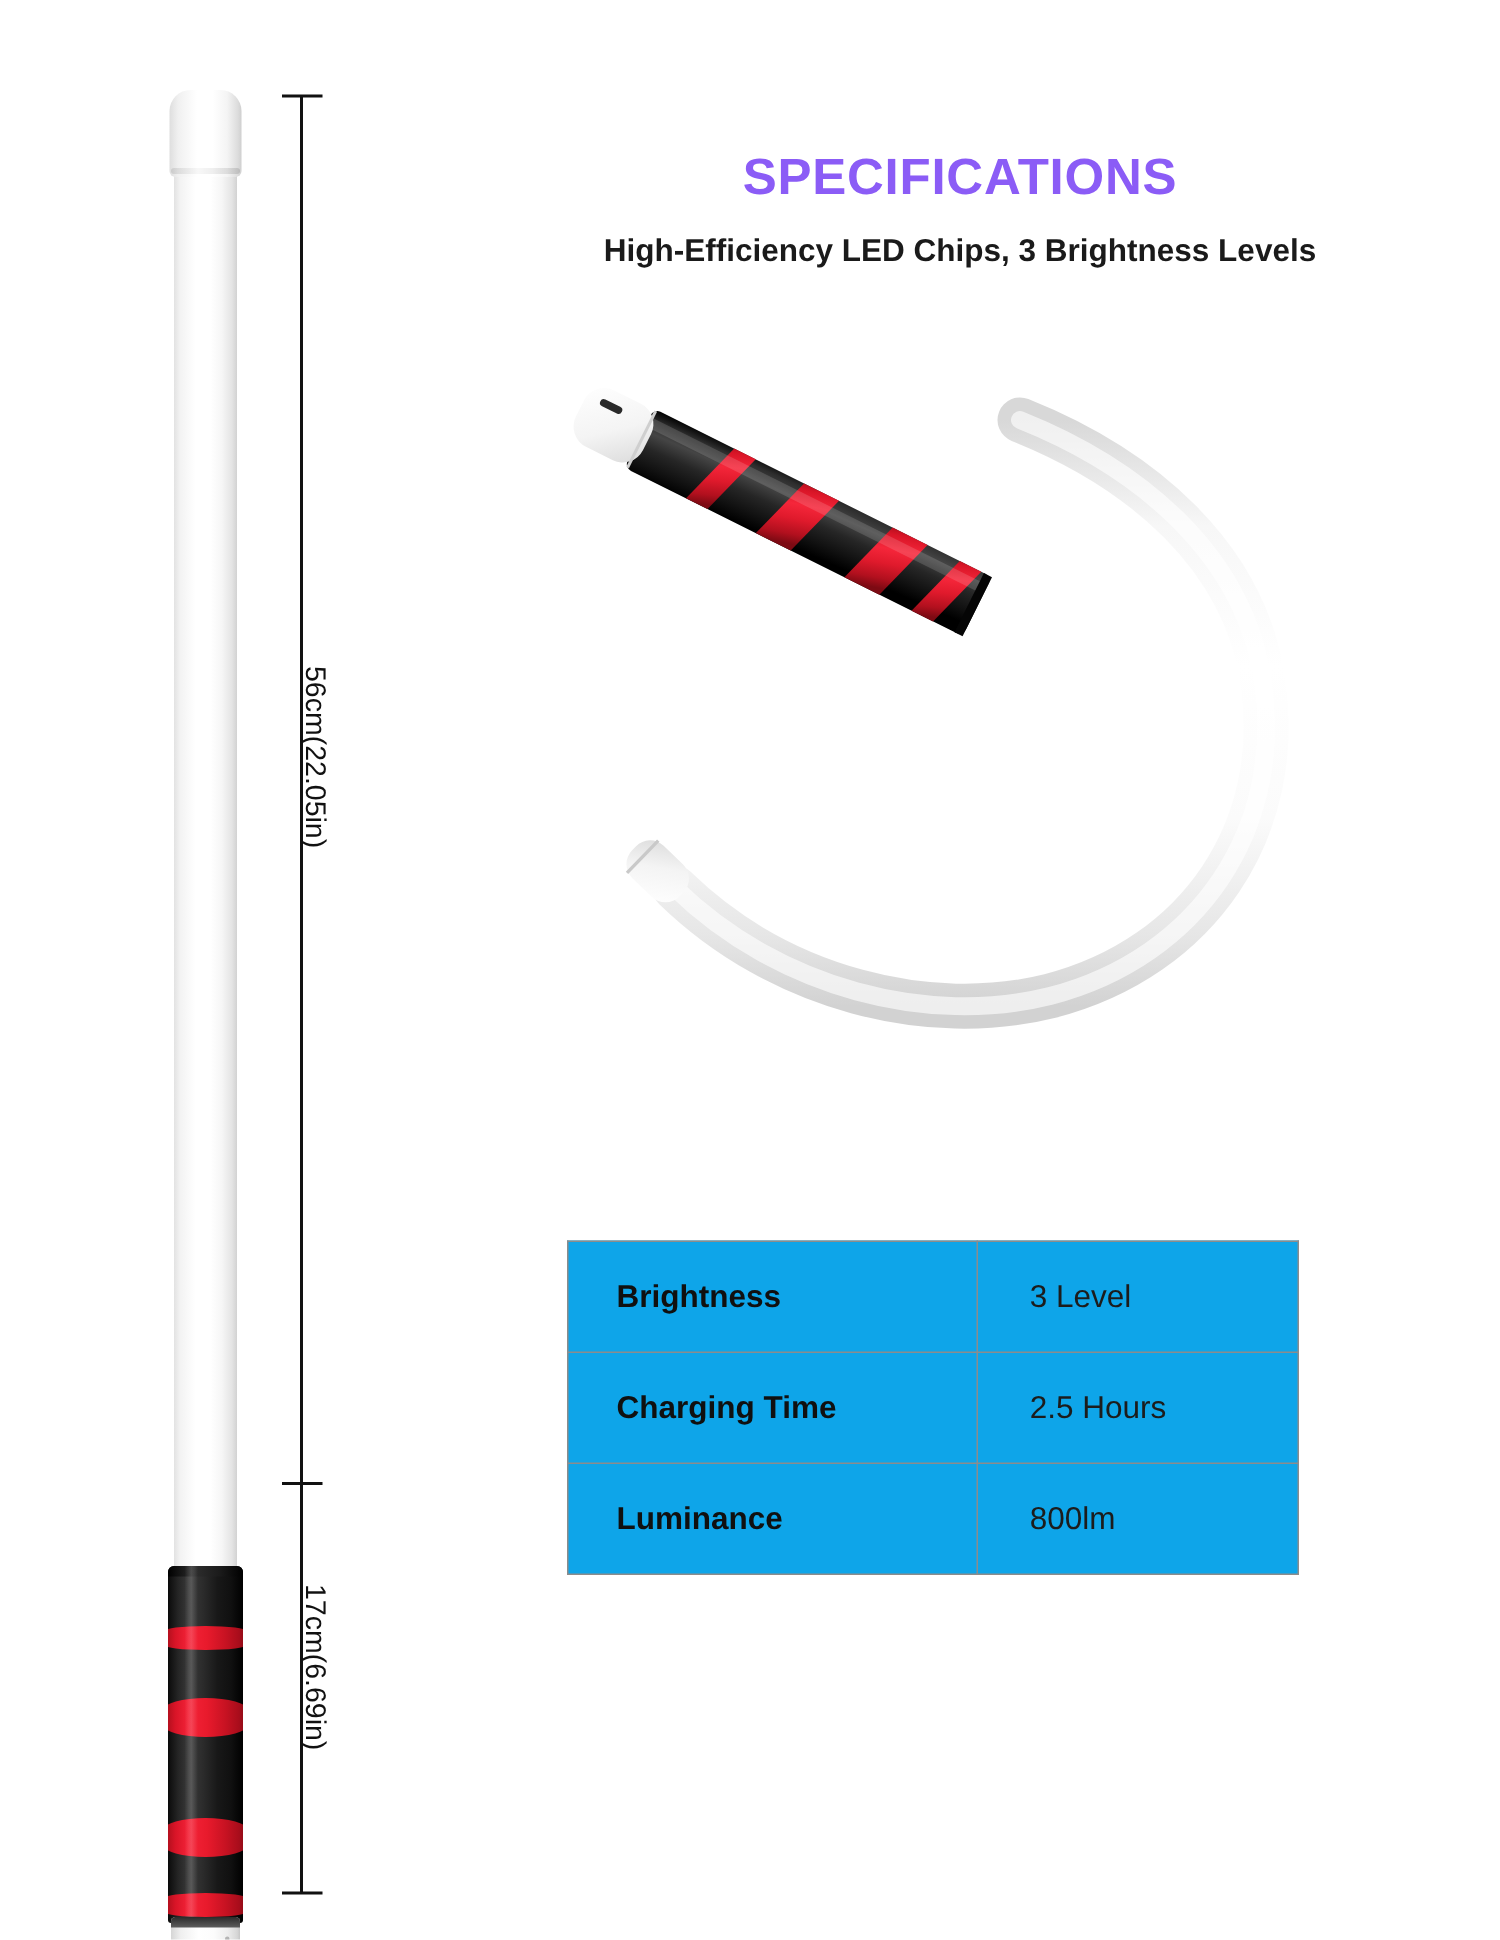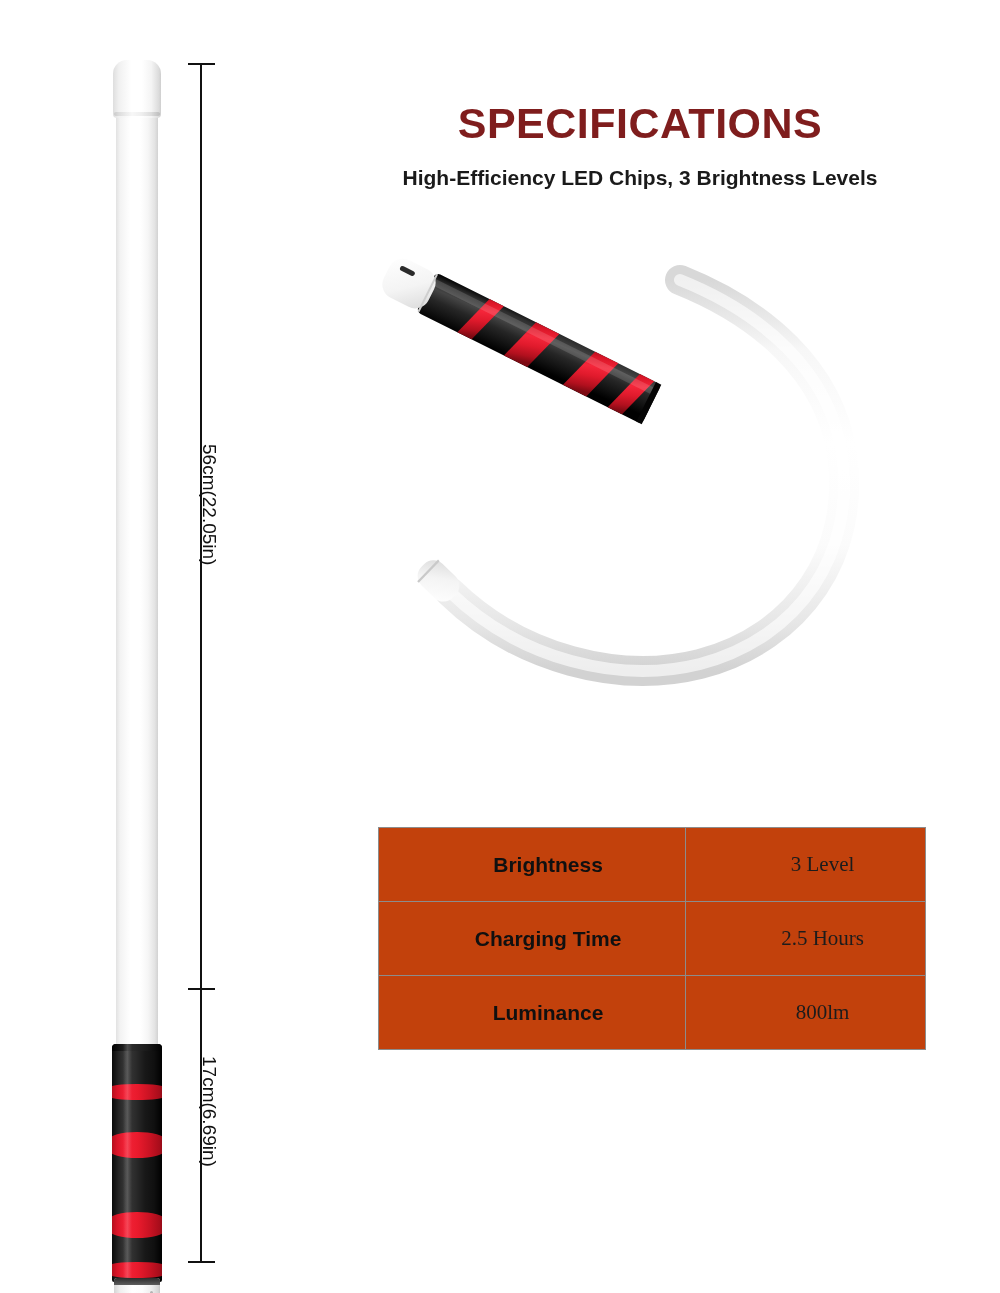--- a/index.html
+++ b/index.html
@@ -18,24 +18,24 @@
 
   
   #heading-block {
     position: absolute;
     left: 360px;
     top: 100px;
     width: 560px;
     text-align: center;
   }
   #spec-title {
-    font-size: 43px;
+    font-size: 34px;
     font-weight: 700;
     letter-spacing: 0.5px;
-    color: #7f1d1d;
+    color: #8b5cf6;
     margin: 0;
     line-height: 1.1;
   }
   #spec-subtitle {
     font-size: 21px;
     font-weight: 700;
     color: #1a1a1a;
     margin: 18px 0 0 0;
     line-height: 1.2;
   }
@@ -178,44 +178,42 @@
     width: 570px;
     height: 500px;
   }
   #curved-svg { display: block; width: 570px; height: 500px; }
 
   
   #spec-table {
     position: absolute;
     left: 378px;
     top: 827px;
-    width: 548px;
+    width: 488px;
     border-collapse: collapse;
-    background: #c2410c;
-    text-align: center;
+    background: #0ea5e9;
   }
   #spec-table tr { height: 74px; }
   #spec-table td {
     border: 1px solid #8c8c8c;
     padding: 0 0 0 32px;
     vertical-align: middle;
     font-size: 21px;
     line-height: 1.2;
   }
   #spec-table td.cell-label {
     width: 274px;
     font-weight: 700;
     color: #101010;
   }
   #spec-table td.cell-value {
     width: 214px;
     font-weight: 400;
     color: #1c1c1c;
     padding-left: 34px;
-    font-family: Liberation Serif, serif;
   }
 </style>
 </head>
 <body>
 
 <div id="page">
 
   <div id="heading-block">
     <h1 id="spec-title">SPECIFICATIONS</h1>
     <p id="spec-subtitle">High-Efficiency LED Chips, 3 Brightness Levels</p>

